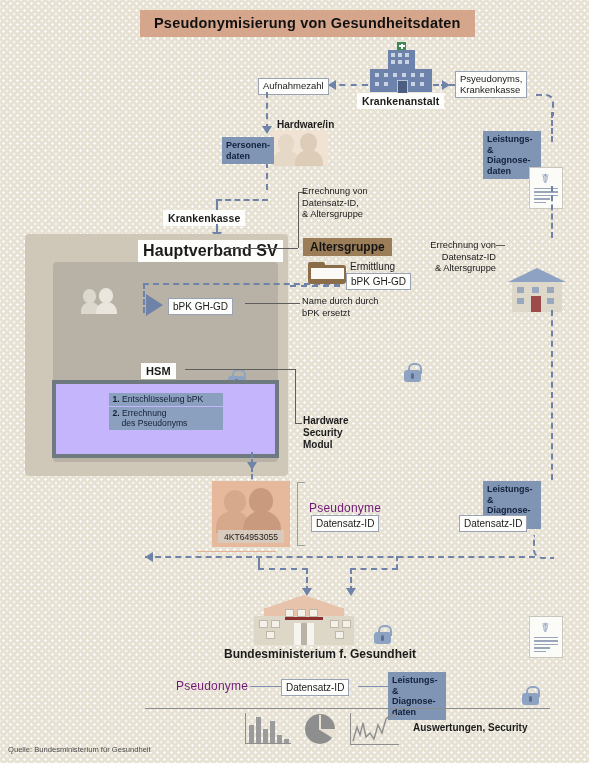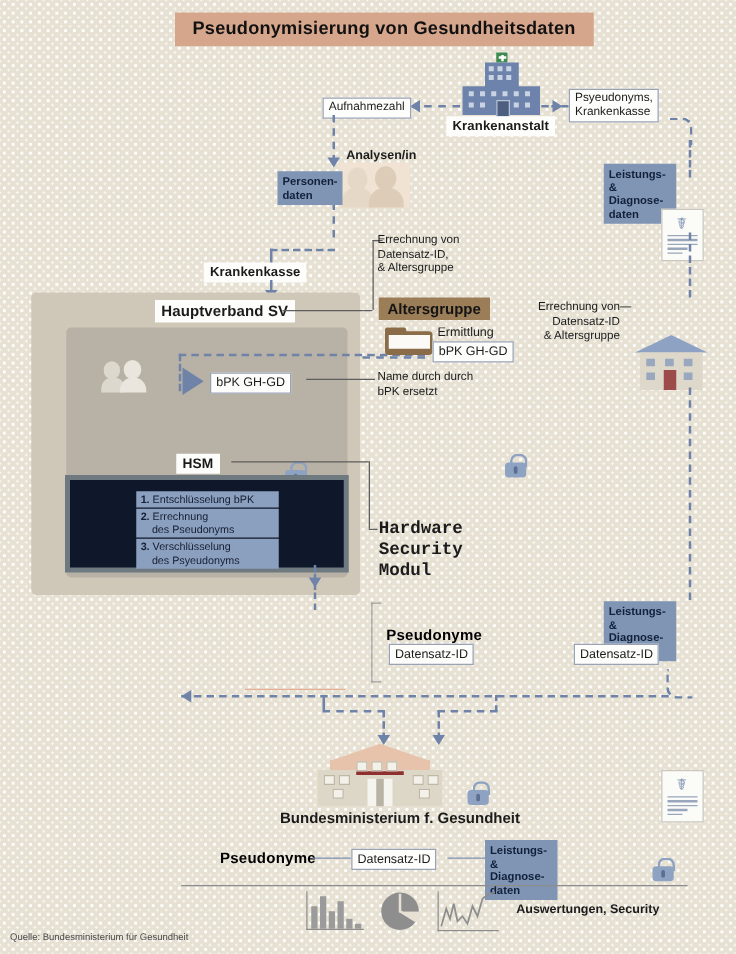--- a/index.html
+++ b/index.html
@@ -28,23 +28,23 @@
     padding:2px 5px;white-space:nowrap;letter-spacing:.1px;
   }
   .blue-box{
     background:#8094b4;color:#10213b;font-weight:bold;font-size:9px;
     line-height:1.18;padding:3px 4px;
   }
   .tan-box{
     background:#9b7d58;color:#141414;font-weight:bold;font-size:12px;
     padding:2px 7px;white-space:nowrap;
   }
-  .salmon-txt{color:#000000;font-weight:bold;font-size:12px;letter-spacing:.2px;}
+  .salmon-txt{color:#701a75;font-weight:normal;font-size:12px;letter-spacing:.2px;}
   .note{font-size:9.3px;line-height:1.25;color:#1b1b1b;}
-  .bold-note{font-weight:bold;font-size:14px;line-height:1.2;font-family:Liberation Mono, monospace;}
+  .bold-note{font-weight:bold;font-size:10px;line-height:1.2;}
 
   
   .title{
     left:140px;top:10px;background:#d6a68c;
     padding:5px 14px 6px;font-weight:bold;font-size:14.5px;letter-spacing:.2px;
     color:#111;
   }
 
   
   .dash-h{height:0;border-top:2px dashed #6f83a8;}
@@ -56,21 +56,21 @@
   .tri{width:0;height:0;}
   .tri-r{border-top:5px solid transparent;border-bottom:5px solid transparent;border-left:8px solid #6f83a8;}
   .tri-l{border-top:5px solid transparent;border-bottom:5px solid transparent;border-right:8px solid #6f83a8;}
   .tri-d{border-left:5px solid transparent;border-right:5px solid transparent;border-top:8px solid #6f83a8;}
   .tri-big-r{border-top:11px solid transparent;border-bottom:11px solid transparent;border-left:17px solid #6f83a8;}
 
   
   .hv-panel{background:#cfc7b8;border-radius:4px;}
   .ps-panel{background:#b8b2a6;border-radius:4px;}
   .hsm-outer{background:#6f7a80;padding:4px;}
-  .hsm-inner{background:#0f172a;padding:9px 6px;}
+  .hsm-inner{background:#c4b5fd;padding:9px 6px;}
   .hsm-row{
     background:#8ba0bf;color:#141d33;font-size:8.6px;line-height:1.25;
     padding:1px 4px;margin:0 auto;width:106px;
   }
   .hsm-row b{font-weight:bold;}
 
   
   .lock{position:relative;width:17px;height:19px;}
   .lock .shackle{
     position:absolute;left:3.5px;top:0;width:10px;height:9px;border:2.5px solid #8ea2c2;
@@ -148,21 +148,21 @@
     <span>Krankenkasse</span>
   </div>
 
   <div class="abs dash-v" style="left:266px;top:92px;height:38px;"></div>
   <div class="abs tri tri-d" style="left:262px;top:126px;"></div>
   <div class="abs dash-v" style="left:266px;top:140px;height:50px;"></div>
 
   <div class="abs" style="left:536px;top:94px;width:16px;height:20px;border-right:2px dashed #6f83a8;border-top:2px dashed #6f83a8;border-radius:0 8px 0 0;"></div>
   <div class="abs dash-v" style="left:551px;top:112px;height:30px;"></div>
 
-  <div class="abs note" style="left:277px;top:119px;font-weight:bold;font-size:10px;">Analysen/in</div>
+  <div class="abs note" style="left:277px;top:119px;font-weight:bold;font-size:10px;">Hardware/in</div>
   <div class="abs persons" style="left:272px;top:130px;width:56px;height:36px;">
     <div class="abs" style="left:0;top:0;width:56px;height:36px;background:#f0e3d4;"></div>
     <div class="abs ph" style="left:6px;top:4px;width:16px;height:18px;background:#e6d8c6;"></div>
     <div class="abs" style="left:1px;top:20px;width:26px;height:16px;background:#e6d8c6;border-radius:12px 12px 0 0;"></div>
     <div class="abs ph" style="left:28px;top:3px;width:17px;height:19px;background:#ddcdb8;"></div>
     <div class="abs" style="left:23px;top:20px;width:28px;height:16px;background:#ddcdb8;border-radius:13px 13px 0 0;"></div>
   </div>
   <div class="abs blue-box" style="left:222px;top:137px;width:44px;">
     <span>Personen-</span><br>
     <span>daten</span>
@@ -182,21 +182,21 @@
     <div class="line" style="margin-right:16px;"></div>
   </div>
 
   <div class="abs dash-h" style="left:216px;top:199px;width:52px;"></div>
   <div class="abs dash-v" style="left:216px;top:199px;height:12px;"></div>
   <div class="abs chip-plain" style="left:163px;top:210px;">Krankenkasse</div>
   <div class="abs dash-v" style="left:216px;top:224px;height:12px;"></div>
   <div class="abs tri tri-d" style="left:212px;top:232px;"></div>
 
   <div class="abs hv-panel" style="left:25px;top:234px;width:263px;height:242px;"></div>
-  <div class="abs chip-plain" style="left:124px;top:240px;font-size:12px;">Hauptverband SV</div>
+  <div class="abs chip-plain" style="left:138px;top:240px;font-size:16px;">Hauptverband SV</div>
 
   <div class="abs ps-panel" style="left:53px;top:262px;width:225px;height:200px;"></div>
 
   <div class="abs" style="left:81px;top:288px;width:40px;height:26px;">
     <div class="abs" style="left:2px;top:1px;width:13px;height:14px;background:#ddd8cd;border-radius:50% 50% 45% 45%;"></div>
     <div class="abs" style="left:0;top:14px;width:19px;height:12px;background:#ddd8cd;border-radius:9px 9px 0 0;"></div>
     <div class="abs" style="left:18px;top:0;width:14px;height:15px;background:#eae6dd;border-radius:50% 50% 45% 45%;"></div>
     <div class="abs" style="left:15px;top:14px;width:21px;height:12px;background:#eae6dd;border-radius:10px 10px 0 0;"></div>
   </div>
 
@@ -267,41 +267,43 @@
     <div class="hsm-inner" style="height:100%;box-sizing:border-box;">
       <div class="hsm-row">
         <b>1.</b>
         <span>Entschlüsselung bPK</span>
       </div>
       <div class="hsm-row" style="margin-top:1px;">
         <b>2.</b>
         <span>Errechnung</span><br>
         <span style="padding-left:9px;">des Pseudonyms</span>
       </div>
-      <div class="hsm-row" style="margin-top:1px;">
-        <b>3.</b>
-        <span>Verschlüsselung</span><br>
-        <span style="padding-left:9px;">des Psyeudonyms</span>
-      </div>
     </div>
   </div>
 
   <div class="abs solid-h" style="left:185px;top:369px;width:110px;"></div>
   <div class="abs solid-v" style="left:295px;top:369px;height:54px;"></div>
   <div class="abs solid-h" style="left:295px;top:423px;width:7px;"></div>
   <div class="abs bold-note" style="left:303px;top:415px;">
     <span>Hardware</span><br>
     <span>Security</span><br>
     <span>Modul</span>
   </div>
 
   <div class="abs dash-v" style="left:251px;top:452px;height:20px;"></div>
   <div class="abs tri tri-d" style="left:247px;top:462px;"></div>
   <div class="abs dash-v" style="left:251px;top:474px;height:14px;"></div>
 
+  <div class="abs" style="left:212px;top:481px;width:78px;height:66px;background:#e6b99d;">
+    <div class="abs" style="left:12px;top:9px;width:22px;height:23px;background:#d7a98c;border-radius:50% 50% 45% 45%;"></div>
+    <div class="abs" style="left:4px;top:30px;width:34px;height:22px;background:#d7a98c;border-radius:16px 16px 0 0;"></div>
+    <div class="abs" style="left:37px;top:7px;width:24px;height:25px;background:#c99a7d;border-radius:50% 50% 45% 45%;"></div>
+    <div class="abs" style="left:31px;top:30px;width:38px;height:22px;background:#c99a7d;border-radius:18px 18px 0 0;"></div>
+    <div class="abs" style="left:6px;top:49px;width:66px;background:#d8cbbd;color:#1b1b1b;font-size:8.6px;text-align:center;padding:1.5px 0;">4KT64953055</div>
+  </div>
 
   <div class="abs" style="left:297px;top:482px;width:7px;height:62px;border-top:1.5px solid #9e9e9e;border-left:1.5px solid #9e9e9e;border-bottom:1.5px solid #9e9e9e;"></div>
 
   <div class="abs salmon-txt" style="left:309px;top:501px;">Pseudonyme</div>
   <div class="abs chip" style="left:311px;top:515px;font-size:10px;">Datensatz-ID</div>
   <div class="abs lock" style="left:374px;top:509px;">
     <div class="shackle"></div>
       <div class="body"></div>
       <div class="key2"></div>
   </div>

